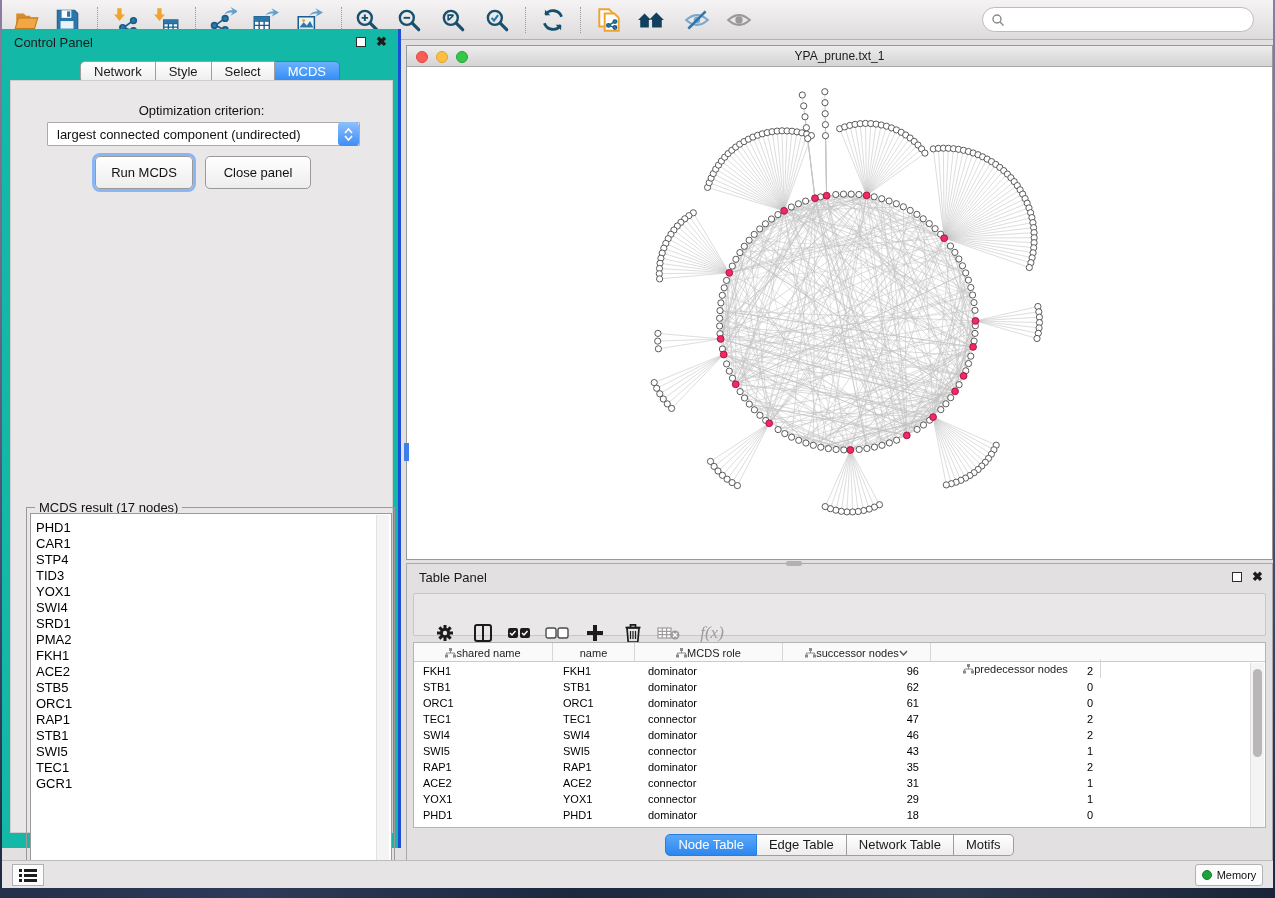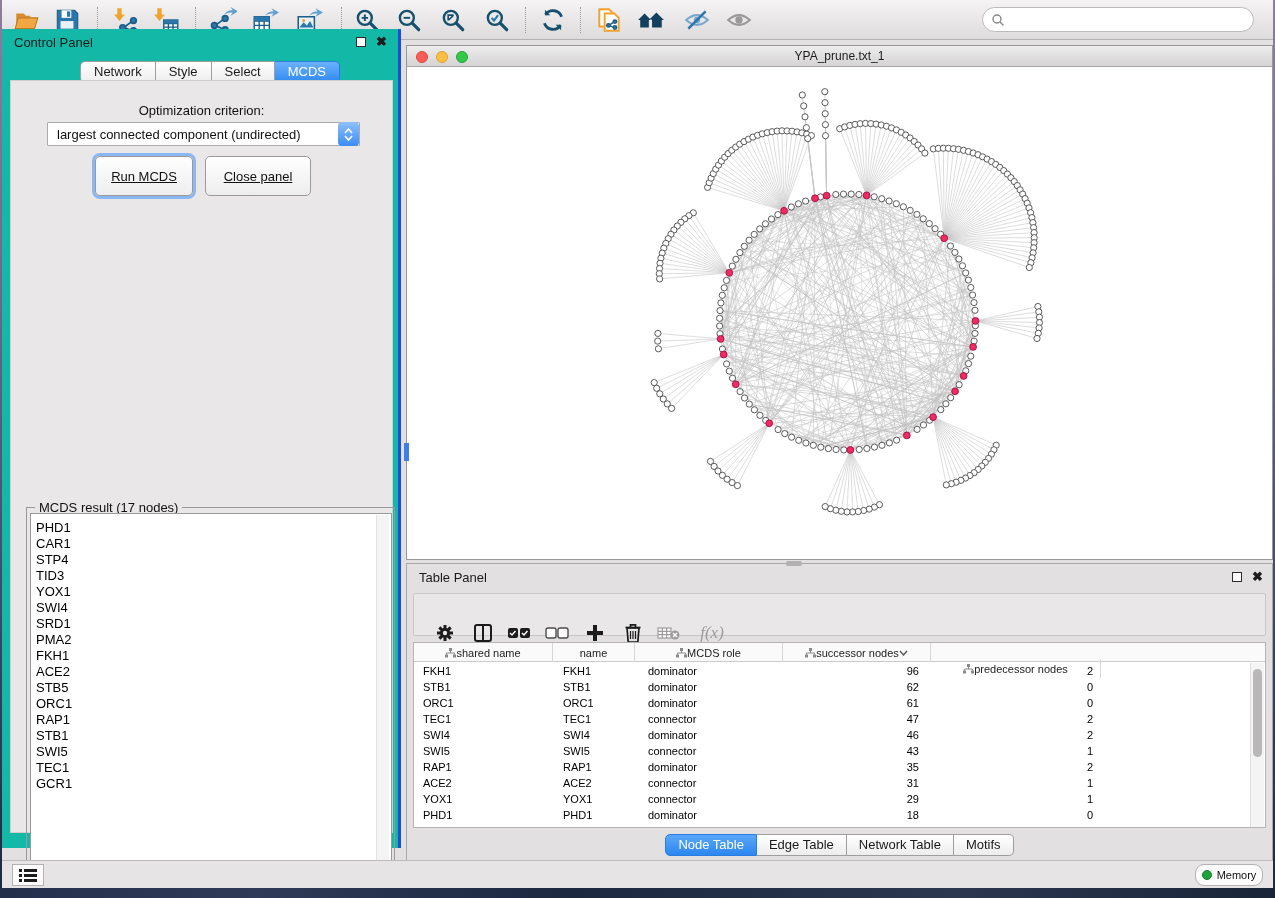--- a/index.html
+++ b/index.html
@@ -38,22 +38,22 @@
   .ctab.sel { background:linear-gradient(180deg,#6cb1fb,#2f8af3); color:#fff; border-color:#2a7de0; }
   .cinner { position:absolute; left:8px; top:51px; width:383px; height:753px; background:#e9e7e7;
     border:1px solid #cfcdcd; }
   .opt-label { position:absolute; left:0; top:22px; width:100%; text-align:center; font-size:13px; color:#111; }
   .cselect { position:absolute; left:36px; top:41px; width:313px; height:24px; background:#fff;
     border:1px solid #ababab; border-radius:1px; font-size:13px; color:#111;
     display:flex; align-items:center; padding-left:9px; }
   .cselect .stepper { position:absolute; right:0; top:-1px; width:21px; height:24px; border-radius:4px;
     background:linear-gradient(180deg,#8ec0fc,#3d8df6); display:flex; flex-direction:column;
     align-items:center; justify-content:center; gap:1px; }
-  .cbtn { position:absolute; top:75px; height:40px; background:linear-gradient(180deg,#ffffff,#ededed);
-    border:1px solid #9b9999; border-radius:5px; font-size:13px; color:#111; text-align:center;text-decoration:underline; }
+  .cbtn { position:absolute; top:75px; height:33px; background:linear-gradient(180deg,#ffffff,#ededed);
+    border:1px solid #9b9999; border-radius:5px; font-size:13px; color:#111; text-align:center; }
   .cbtn.focusring { box-shadow:0 0 0 3px rgba(106,167,247,.75); }
   .mcds-group { position:absolute; left:15px; top:426px; width:369px; height:372px;
     border:1px solid #9a9898; }
   .mcds-legend { position:absolute; left:8px; top:-8px; background:#e9e7e7; padding:0 4px;
     font-size:13px; color:#111; }
   .mcds-list { position:absolute; left:3px; top:5px; width:362px; height:362px; background:#fff;
     border:1px solid #9a9898; overflow:hidden; }
   .mcds-item { font-size:13px; line-height:16px; padding-left:5px; color:#000; }
   .mcds-scroll { position:absolute; right:2px; top:1px; width:13px; height:358px; background:#f4f4f4;
     border-left:1px solid #e2e2e2; }
@@ -98,21 +98,21 @@
   .ttab:first-child { border-left:1px solid #9f9d9d; border-radius:5px 0 0 5px; }
   .ttab:last-child { border-radius:0 5px 5px 0; }
   .ttab.sel { background:linear-gradient(180deg,#5aa7f8,#2c87f0); color:#fff; border-color:#2a7de0; }
 
   
   .statusbar { position:absolute; left:0; top:860px; width:100%; height:28px; background:#e6e4e4;
     border-top:1px solid #bdbbbb; }
   .listbtn { position:absolute; left:10px; top:3px; width:32px; height:22px; background:#fcfcfc;
     border:1px solid #b3b1b1; display:flex; align-items:center; justify-content:center; }
   .membtn { position:absolute; right:10px; top:3px; width:68px; height:22px; background:#fcfcfc;
-    border:1px solid #b3b1b1; border-radius:9px; display:flex; align-items:center;
+    border:1px solid #b3b1b1; border-radius:3px; display:flex; align-items:center;
     justify-content:center; gap:5px; font-size:11px; color:#111; }
   .memdot { width:10px; height:10px; border-radius:50%; background:#1ea33c; border:1px solid #12812c; }
 </style>
 </head>
 <body>
 
 <div id="app">
 
   <div class="toolbar">
     <button class="tbtn" style="left:8px">

